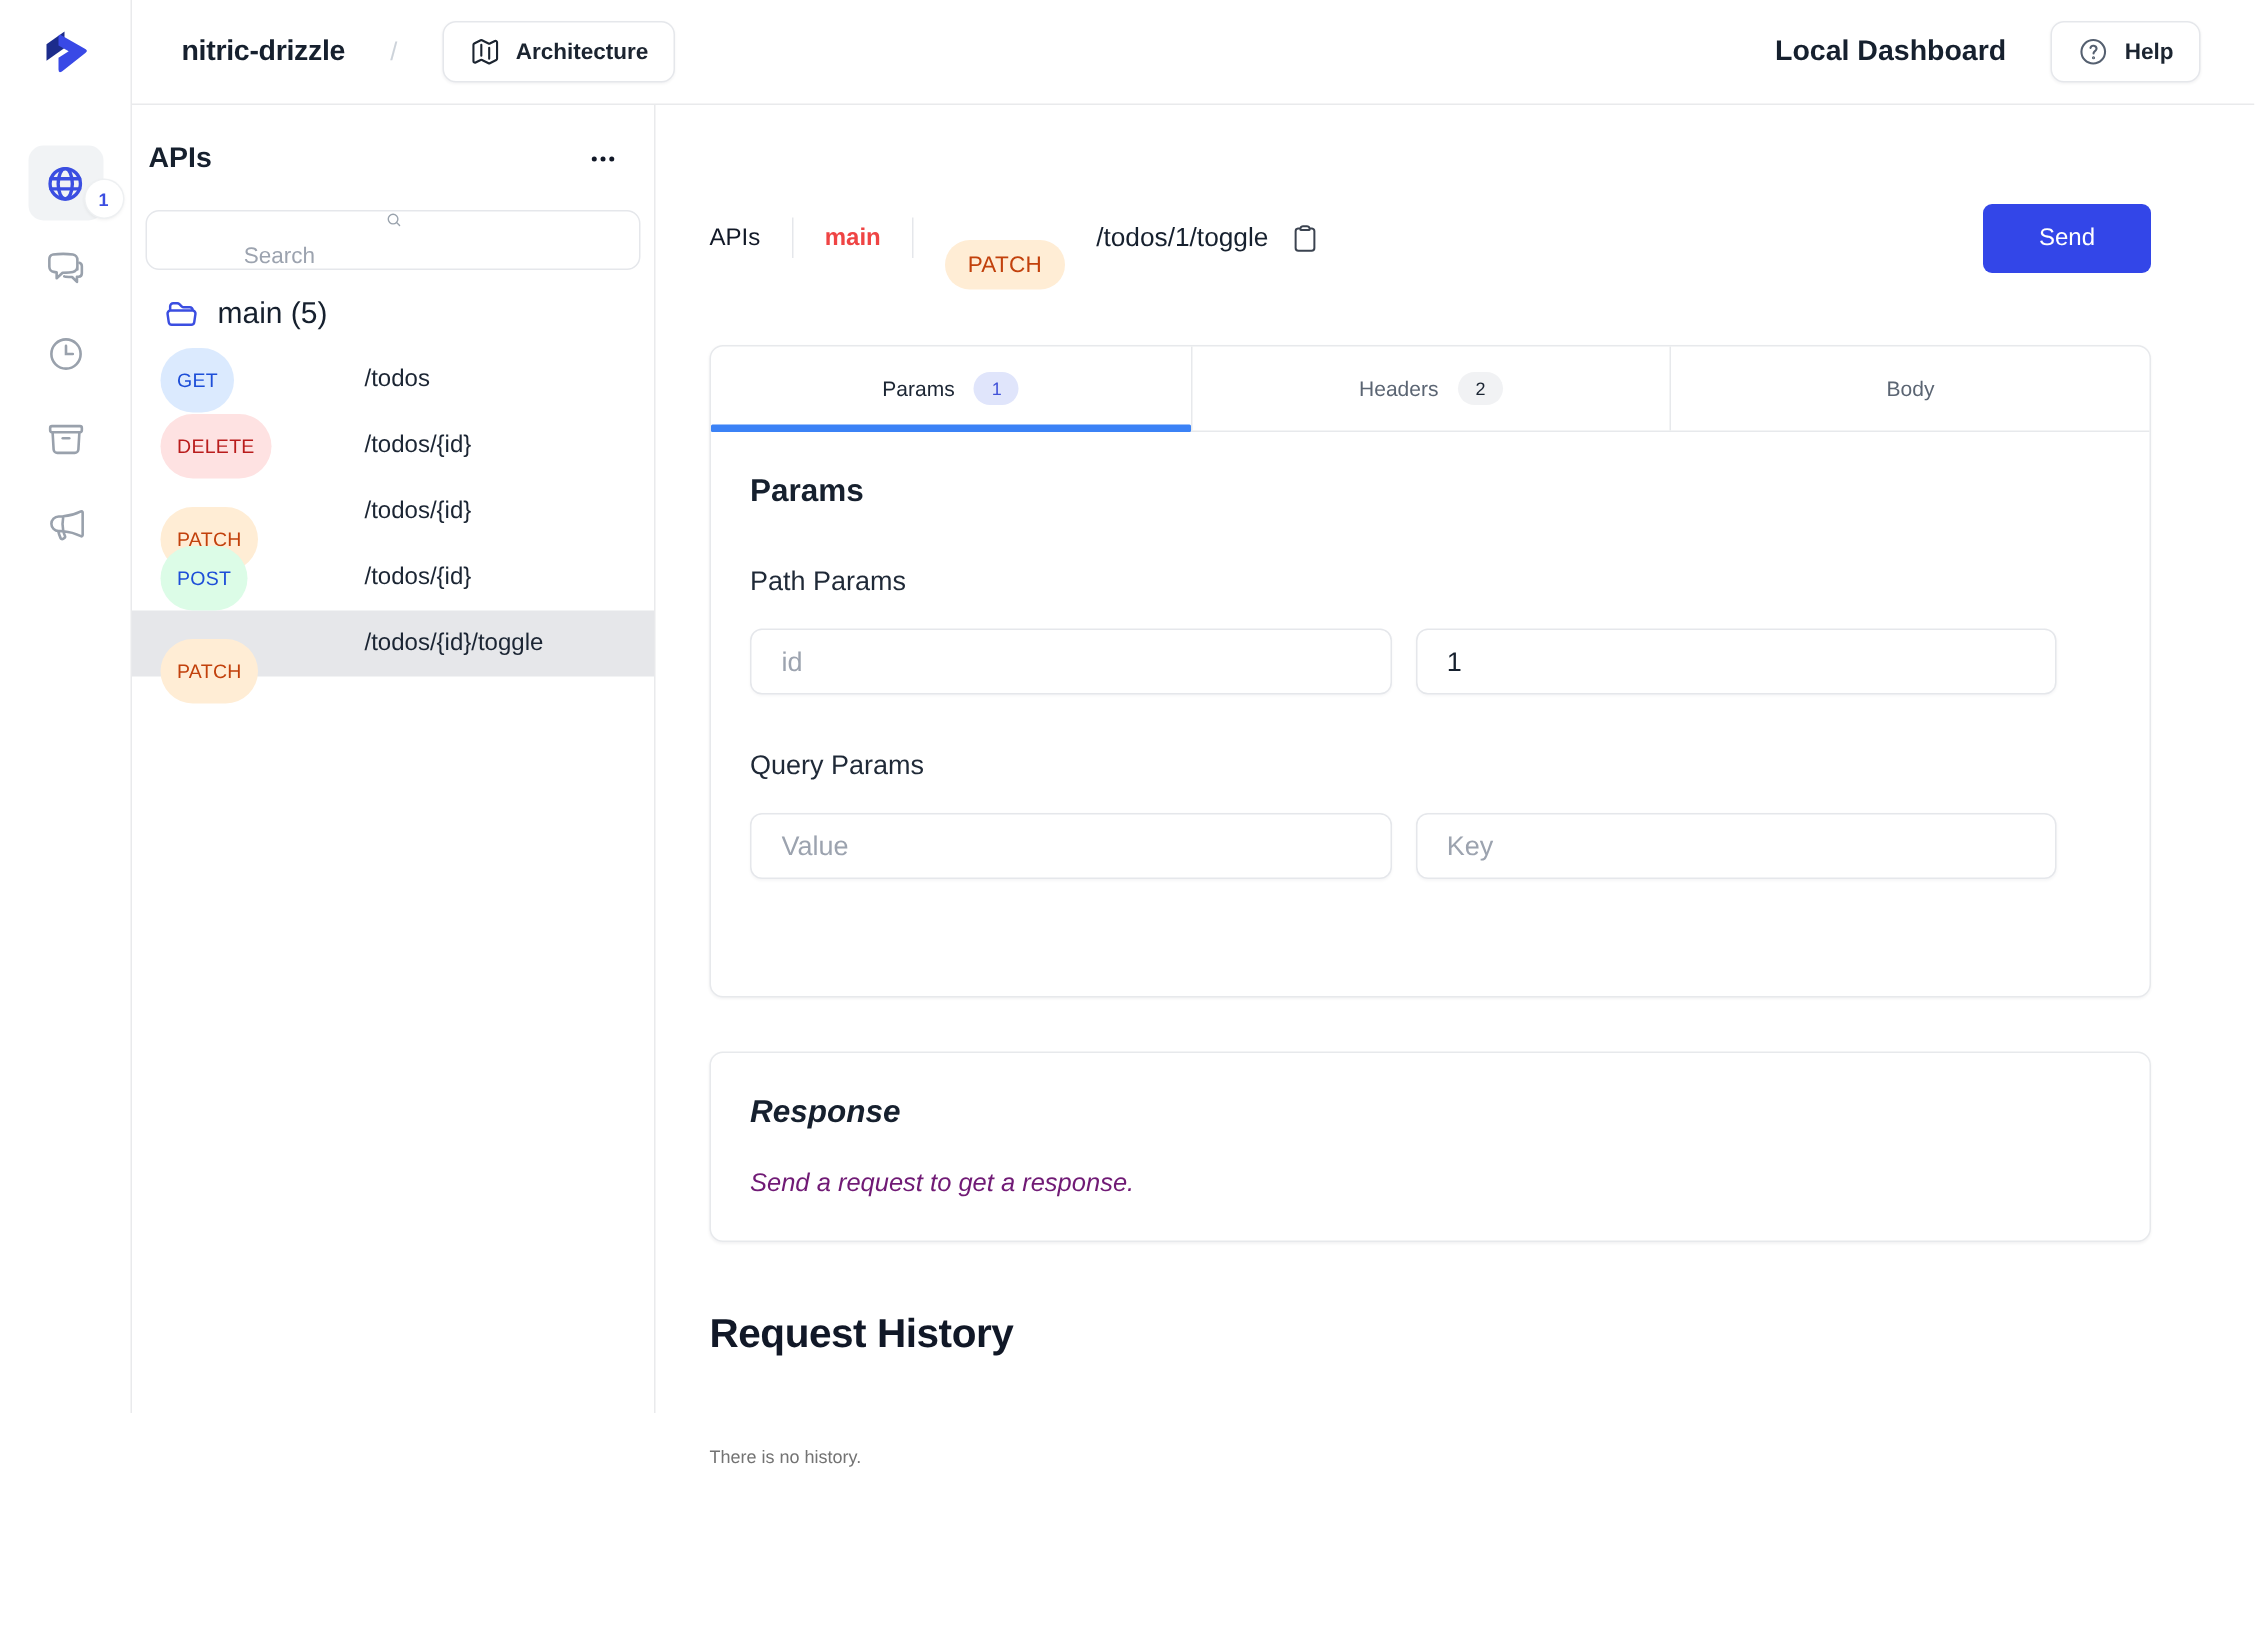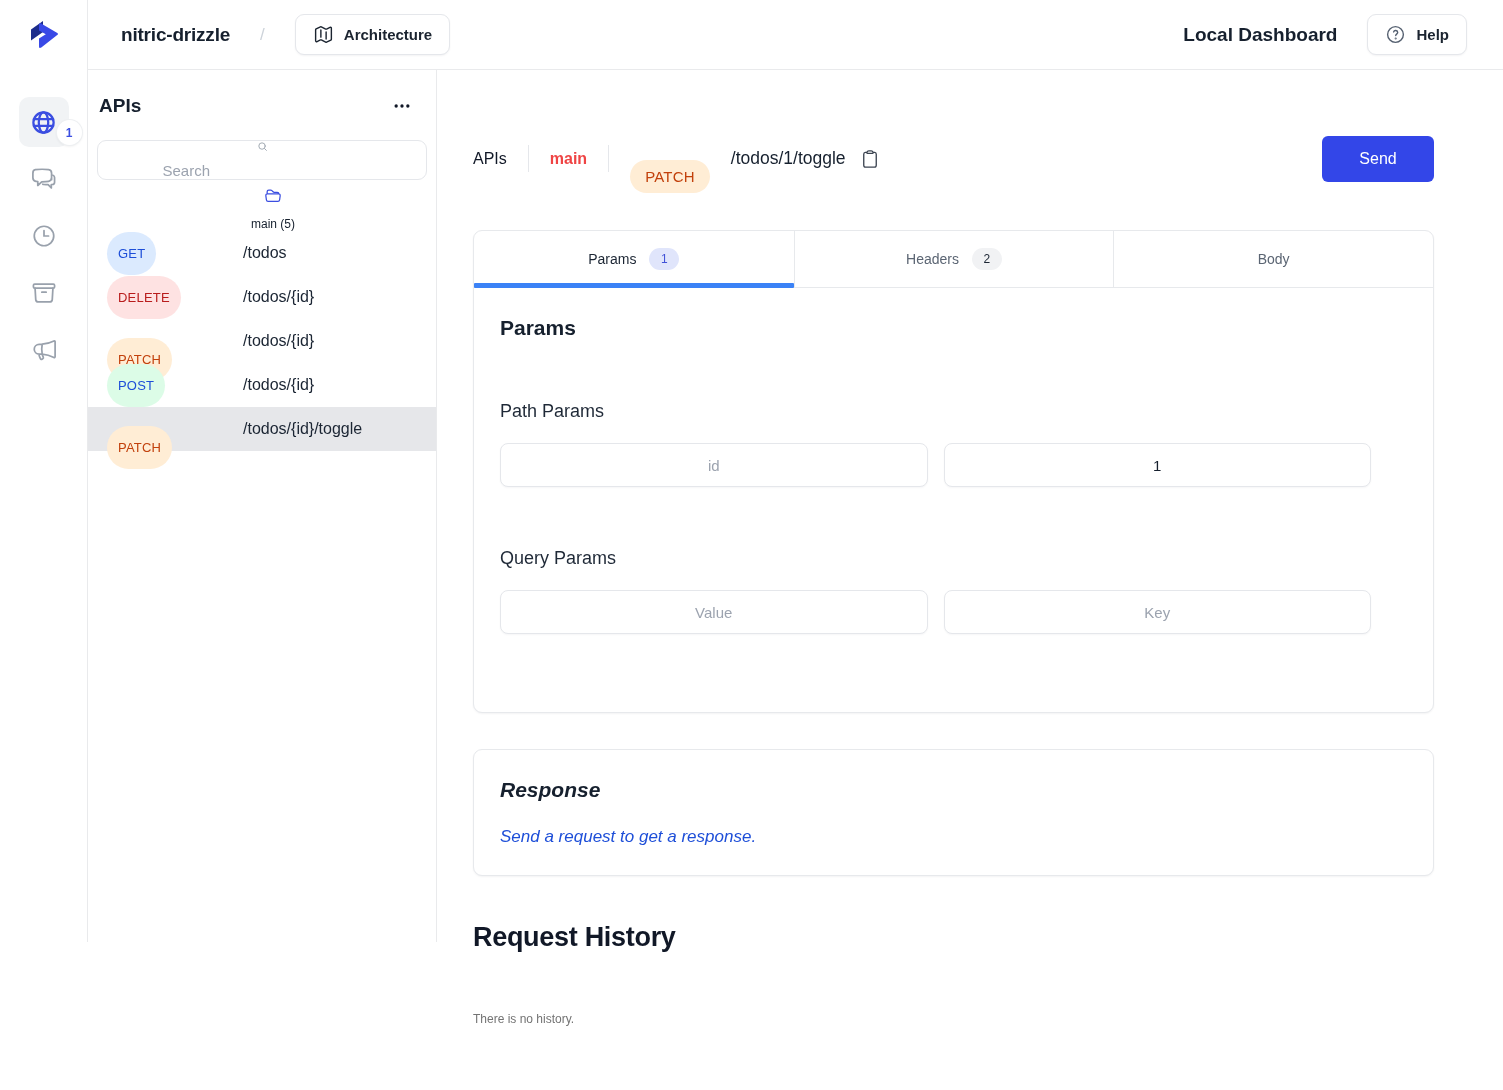--- a/index.html
+++ b/index.html
@@ -37,21 +37,21 @@
   .sidebar { width:349px; flex-shrink:0; height:872px; border-right:1px solid #e9eaec; padding-top:22px; }
   .sidebar-header { display:flex; align-items:center; justify-content:space-between; padding:0 20px 0 11px; }
   .sidebar-title { font-size:19px; font-weight:600; }
   .ellipsis-btn { border:none; background:none; color:#111827; cursor:pointer; display:flex; padding:4px; }
   .search-box { margin:20px 9px 0; height:40px; border:1px solid #e5e7eb; border-radius:9px;
     display:flex; align-items:center; padding:0 12px; gap:10px; color:#9aa3ad; background:#fff;flex-direction:column; }
   .search-box input { border:none; outline:none; flex:1; font-size:15px; color:#16202e;
     font-family:inherit; background:transparent; }
   .search-box input::placeholder { color:#9ca3af; }
   .folder-row { display:flex; align-items:center; gap:13px; height:44px; padding-left:22px;
-    margin-top:7px; font-size:12px; cursor:pointer;flex-direction:column; }
+    margin-top:7px; font-size:20px; cursor:pointer; }
   .folder-row svg { color:#3b4ee1; }
   .endpoint-row { display:flex; align-items:center; height:44px; padding-left:19px; cursor:pointer; }
   .endpoint-row.selected { background:#e6e7ea; }
   .method-col { width:136px; }
   .method { display:inline-block; font-size:13px; font-weight:500; padding:14px 11px;
     border-radius:999px; letter-spacing:.2px; }
   .m-get    { background:#dbeafe; color:#1d4ed8; }
   .m-delete { background:#fee2e2; color:#b91c1c; }
   .m-patch  { background:#ffedd5; color:#c2410c;margin-top:36px; }
   .m-post   { background:#dcfce7; color:#1d4ed8; }
@@ -80,28 +80,28 @@
   .tab.active { color:#1b2533; }
   .tab.active::after { content:""; position:absolute; left:0; right:0; bottom:-1px; height:5px;
     background:#3b82f6; border-radius:1px; }
   .tab-badge { min-width:30px; height:22px; padding:0 7px; border-radius:999px; display:flex;
     align-items:center; justify-content:center; font-size:12px; }
   .tab-badge.indigo { background:#e0e5fb; color:#4152d8; }
   .tab-badge.gray { background:#f1f2f4; color:#1b2533; }
 
   .card-body { padding:28px 26px 78px; }
   .section-title { font-size:21px; font-weight:700; color:#16202e; }
-  .sub-title { font-size:18px; font-weight:500; color:#1f2937; margin-top:61px; }
+  .sub-title { font-size:18px; font-weight:500; color:#1f2937; margin-top:37px; }
   .param-row { display:grid; grid-template-columns:1fr 1fr; gap:16px; margin-top:21px; margin-right:36px; }
-  .tinput { height:44px; border:1px solid #e5e7eb; border-radius:8px; padding:0 5px; font-size:15px;
-    color:#16202e; font-family:inherit; outline:none; box-shadow:0 1px 2px rgba(16,24,40,.04); width:100%;text-align:center; }
+  .tinput { height:44px; border:1px solid #e5e7eb; border-radius:8px; padding:0 20px; font-size:18px;
+    color:#16202e; font-family:inherit; outline:none; box-shadow:0 1px 2px rgba(16,24,40,.04); width:100%; }
   .tinput::placeholder { color:#9ca3af; }
 
   .card.response { margin-top:36px; padding:28px 26px 28px;font-style:italic; }
-  .response-msg { margin-top:25px; font-size:17px; color:#1d4ed8; }
+  .response-msg { margin-top:25px; font-size:17px; color:#701a75; }
 
   .history-title { margin-top:46px; font-size:27px; font-weight:800; color:#111827; letter-spacing:-.3px; }
   .history-empty { margin-top:59px; font-size:12px; color:#737373; }
 
   svg { display:block; }
 </style>
 </head>
 <body>
 
 <div class="app">

